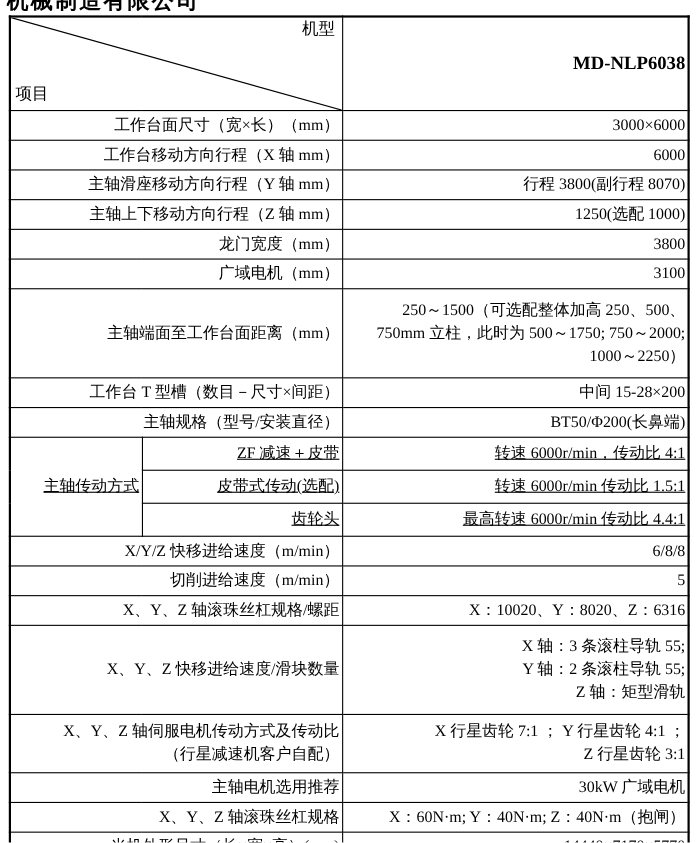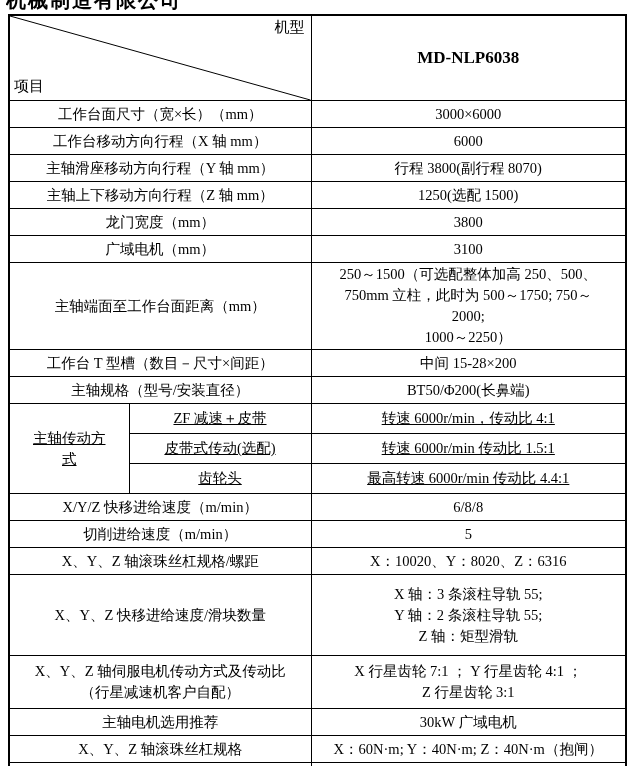--- a/index.html
+++ b/index.html
@@ -18,23 +18,23 @@
   table.spec{
     position:absolute;left:8px;top:14px;width:617px;
     border-collapse:collapse;table-layout:fixed;
     border:2px solid #000;
   }
   col.c1{width:120px;}
   col.c2{width:182px;}
   col.c3{width:315px;}
   td{
     border:1px solid #000;
-    text-align:center;vertical-align:middle;
+    text-align:right;vertical-align:middle;
     font-size:14.5px;line-height:1.45;
-    padding:1px 18px;height:24px;
+    padding:1px 2px;height:24px;
     white-space:pre-line;
     overflow:hidden;
   }
   td.diag{
     position:relative;height:42px;padding:0;text-align:left;
   }
   td.diag svg{position:absolute;left:0;top:0;width:100%;height:100%;display:block;}
   td.diag .corner-tr{position:absolute;top:1px;right:6px;font-size:15px;}
   td.diag .corner-bl{position:absolute;bottom:2px;left:4px;font-size:15px;}
   td.model{font-weight:bold;font-size:17px;font-family:"Liberation Serif","DejaVu Serif",serif;}
@@ -75,21 +75,21 @@
   <tr>
     <td colspan="2">工作台移动方向行程（X 轴 mm）</td>
     <td>6000</td>
   </tr>
   <tr>
     <td colspan="2">主轴滑座移动方向行程（Y 轴 mm）</td>
     <td>行程 3800(副行程 8070)</td>
   </tr>
   <tr>
     <td colspan="2">主轴上下移动方向行程（Z 轴 mm）</td>
-    <td>1250(选配 1500)</td>
+    <td>1250(选配 1000)</td>
   </tr>
   <tr>
     <td colspan="2">龙门宽度（mm）</td>
     <td>3800</td>
   </tr>
   <tr>
     <td colspan="2">广域电机（mm）</td>
     <td>3100</td>
   </tr>
   <tr>

